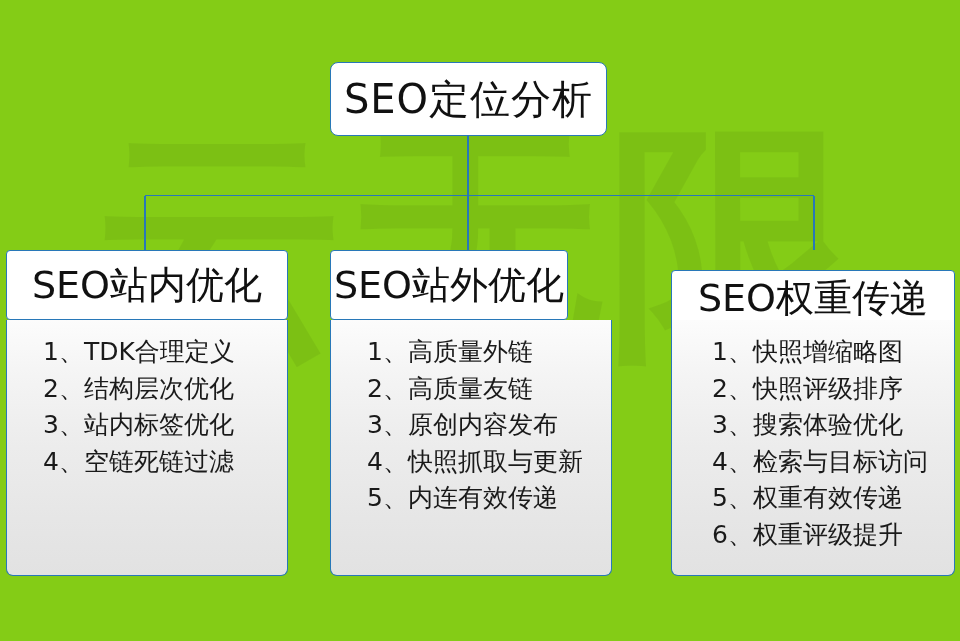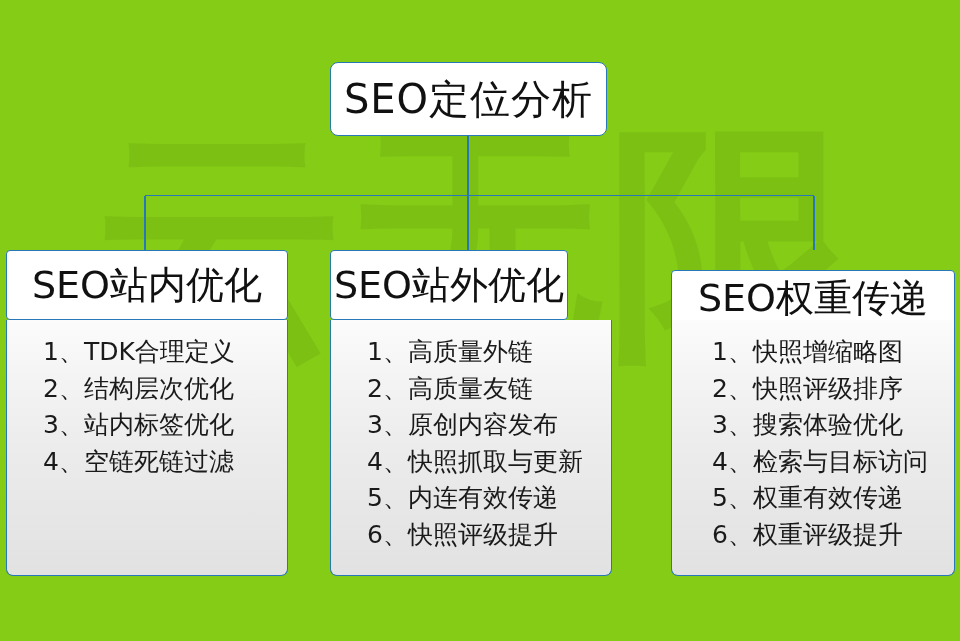--- a/index.html
+++ b/index.html
@@ -172,21 +172,20 @@
     <div class="col-head" style="width:238px; height:70px;">
       <span class="head-text">SEO站外优化</span>
     </div>
     <div class="col-body" style="top:70px; width:282px; height:256px;">
       <ol>
         <li>1、高质量外链</li>
         <li>2、高质量友链</li>
         <li>3、原创内容发布</li>
         <li>4、快照抓取与更新</li>
         <li>5、内连有效传递</li>
-        <li>6、快照评级提升</li>
       </ol>
     </div>
   </div>
 
   <div class="column col-3" style="left:671px; top:250px; width:284px;">
     <div class="col-head" style="width:284px; height:56px;margin-top:20px;">
       <span class="head-text">SEO权重传递</span>
     </div>
     <div class="col-body" style="top:70px; width:284px; height:256px;">
       <ol>

